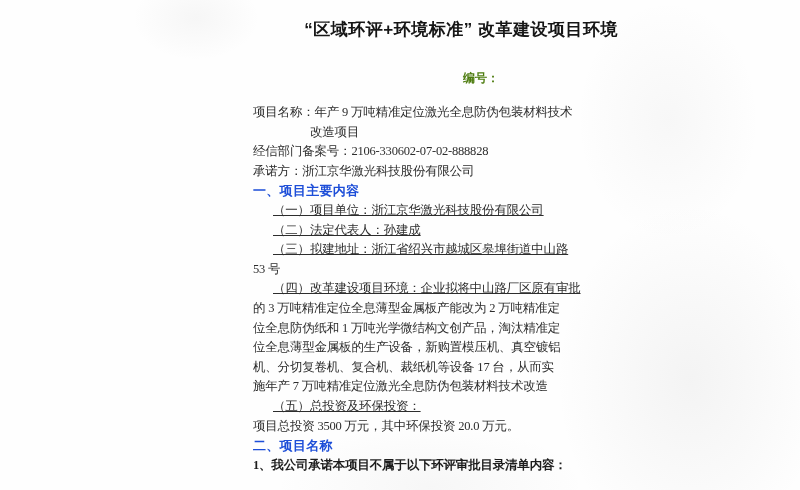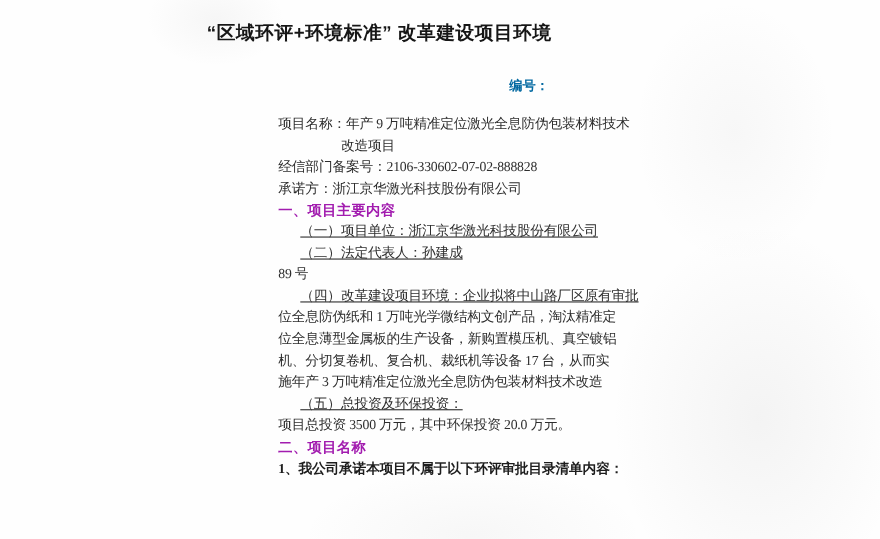--- a/index.html
+++ b/index.html
@@ -27,36 +27,36 @@
       radial-gradient(190px 250px at 690px 380px, rgba(120,120,120,0.08), transparent 70%),
       radial-gradient(130px 170px at 668px 120px, rgba(120,120,120,0.05), transparent 70%),
       radial-gradient(90px 60px at 196px 18px, rgba(120,120,120,0.06), transparent 70%),
       radial-gradient(220px 90px at 430px 487px, rgba(110,110,110,0.05), transparent 70%);
   }
   .title-block {
     position: absolute;
     left: 188px;
     top: 18px;
     width: 430px;
-    text-align: left;
+    text-align: right;
     font-family: "Liberation Sans", sans-serif;
     font-weight: bold;
     font-size: 17px;
     line-height: 24px;
     color: #161616;
     letter-spacing: 0.5px;
   }
   .number-line {
     position: absolute;
     left: 463px;
     top: 70px;
     font-family: "Liberation Sans", sans-serif;
     font-weight: bold;
     font-size: 12px;
-    color: #0369a1;
+    color: #4d7c0f;
   }
   .body-block {
     position: absolute;
     left: 253px;
     top: 103px;
     width: 330px;
     font-size: 12.5px;
     letter-spacing: -0.2px;
     color: #2d2d2d;
   }
@@ -64,21 +64,21 @@
     height: 19.6px;
     line-height: 19.6px;
     white-space: nowrap;
   }
   .ind-item { padding-left: 20px; text-decoration: underline; }
   .ind-wrap2 { padding-left: 57px; }
   .heading {
     font-family: "Liberation Sans", sans-serif;
     font-weight: bold;
     font-size: 13px;
-    color: #a21caf;
+    color: #1d4ed8;
     letter-spacing: 0.3px;
   }
   .bold-line {
     font-weight: bold;
     color: #1d1d1d;
   }
 </style>
 </head>
 <body>
 
@@ -93,25 +93,27 @@
   <div class="number-line">编号：</div>
 
   <div class="body-block">
     <div class="ln">项目名称：年产 9 万吨精准定位激光全息防伪包装材料技术</div>
     <div class="ln ind-wrap2">改造项目</div>
     <div class="ln">经信部门备案号：2106-330602-07-02-888828</div>
     <div class="ln">承诺方：浙江京华激光科技股份有限公司</div>
     <div class="ln heading">一、项目主要内容</div>
     <div class="ln ind-item">（一）项目单位：浙江京华激光科技股份有限公司</div>
     <div class="ln ind-item">（二）法定代表人：孙建成</div>
-    <div class="ln">89 号</div>
+    <div class="ln ind-item">（三）拟建地址：浙江省绍兴市越城区皋埠街道中山路</div>
+    <div class="ln">53 号</div>
     <div class="ln ind-item">（四）改革建设项目环境：企业拟将中山路厂区原有审批</div>
+    <div class="ln">的 3 万吨精准定位全息薄型金属板产能改为 2 万吨精准定</div>
     <div class="ln">位全息防伪纸和 1 万吨光学微结构文创产品，淘汰精准定</div>
     <div class="ln">位全息薄型金属板的生产设备，新购置模压机、真空镀铝</div>
     <div class="ln">机、分切复卷机、复合机、裁纸机等设备 17 台，从而实</div>
-    <div class="ln">施年产 3 万吨精准定位激光全息防伪包装材料技术改造</div>
+    <div class="ln">施年产 7 万吨精准定位激光全息防伪包装材料技术改造</div>
     <div class="ln ind-item">（五）总投资及环保投资：</div>
     <div class="ln">项目总投资 3500 万元，其中环保投资 20.0 万元。</div>
     <div class="ln heading">二、项目名称</div>
     <div class="ln bold-line">1、我公司承诺本项目不属于以下环评审批目录清单内容：</div>
   </div>
 
 </div>
 
 </body></html>

